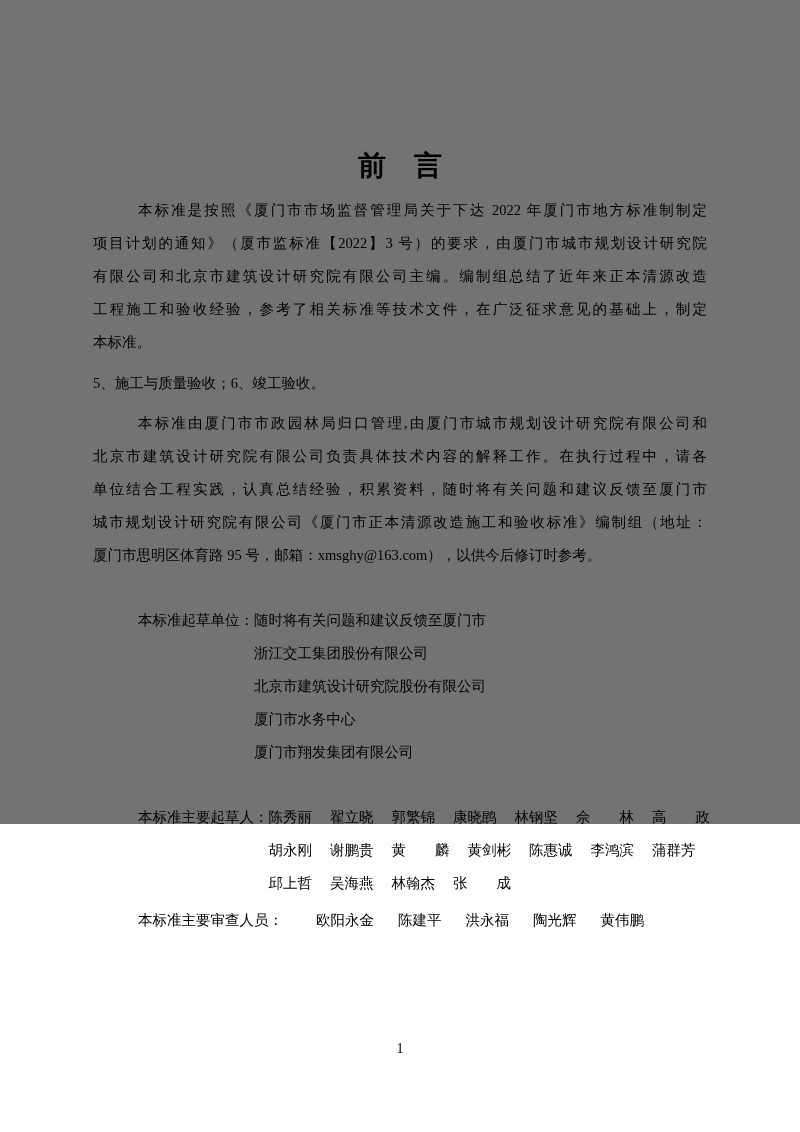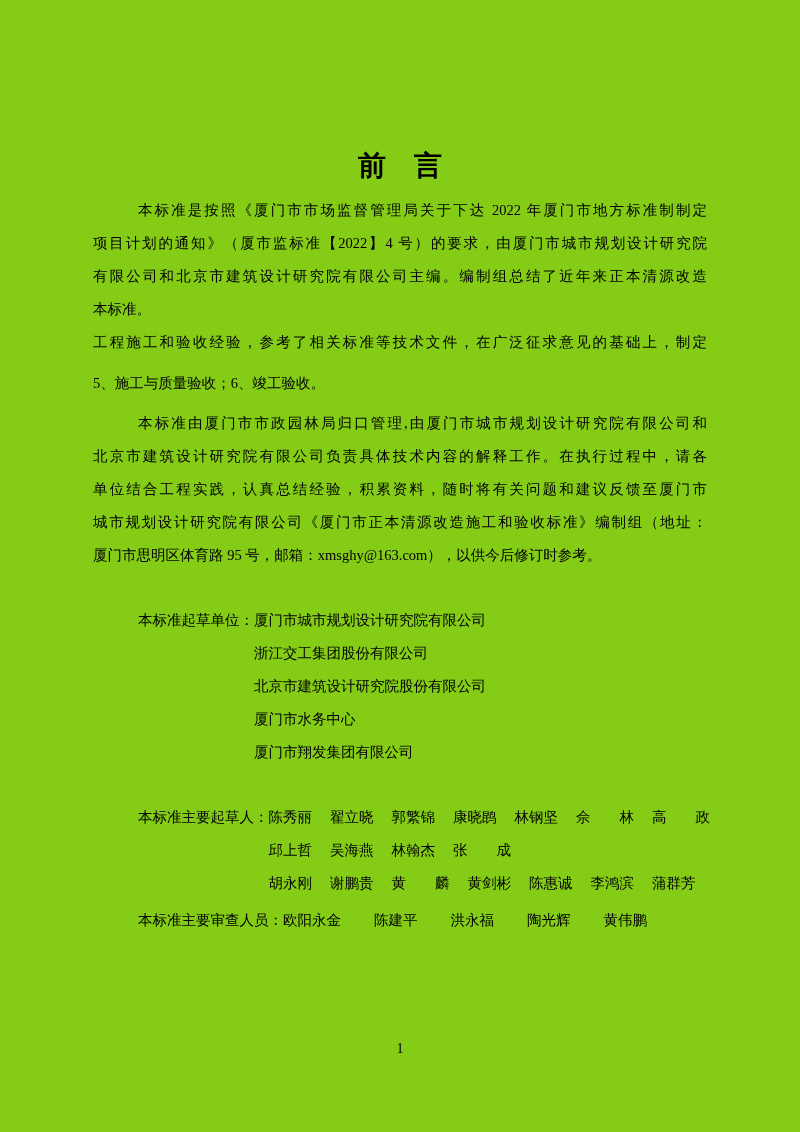--- a/index.html
+++ b/index.html
@@ -10,22 +10,22 @@
   body {
     width: 800px;
     height: 1132px;
     overflow: hidden;
     font-family: "Liberation Serif", "DejaVu Serif", serif;
     color: #000000;
   }
   .page {
     position: relative;
     width: 800px;
-    height: 1132px;
-    background: #84cc16;
+    height: 824px;
+    background: #737373;
     font-family: Liberation Serif, serif;
   }
   .content {
     position: absolute;
     left: 93px;
     top: 0;
     width: 614px;
     font-size: 14.5px;
   }
   .doc-title {
@@ -59,96 +59,96 @@
   }
   .hang-body { flex: 1; min-width: 0; }
   .unit-line { line-height: 33px; }
   .names-row {
     display: flex;
     gap: 18px;
     line-height: 33px;
   }
   .names-row span { white-space: pre; }
   .reviewers { margin-top: 4px; }
-  .reviewers .names-row { gap: 33px; }
+  .reviewers .names-row { gap: 24px; margin-left: 33px; }
   .page-number {
     position: absolute;
     left: 0;
     top: 1040px;
     width: 800px;
     text-align: center;
     font-size: 14px;
     line-height: 18px;
   }
 </style>
 </head>
 <body>
 
 <div class="page">
   <div class="content">
 
     <div class="doc-title">前　言</div>
 
     <div class="para first">
       <div class="pline indent">本标准是按照《厦门市市场监督管理局关于下达 2022 年厦门市地方标准制制定</div>
-      <div class="pline">项目计划的通知》（厦市监标准【2022】4 号）的要求，由厦门市城市规划设计研究院</div>
+      <div class="pline">项目计划的通知》（厦市监标准【2022】3 号）的要求，由厦门市城市规划设计研究院</div>
       <div class="pline">有限公司和北京市建筑设计研究院有限公司主编。编制组总结了近年来正本清源改造</div>
+      <div class="pline">工程施工和验收经验，参考了相关标准等技术文件，在广泛征求意见的基础上，制定</div>
       <div class="pline final">本标准。</div>
-      <div class="pline">工程施工和验收经验，参考了相关标准等技术文件，在广泛征求意见的基础上，制定</div>
     </div>
 
     <div class="para">
       <div class="pline final">5、施工与质量验收；6、竣工验收。</div>
     </div>
 
     <div class="para third">
       <div class="pline indent">本标准由厦门市市政园林局归口管理,由厦门市城市规划设计研究院有限公司和</div>
       <div class="pline">北京市建筑设计研究院有限公司负责具体技术内容的解释工作。在执行过程中，请各</div>
       <div class="pline">单位结合工程实践，认真总结经验，积累资料，随时将有关问题和建议反馈至厦门市</div>
       <div class="pline">城市规划设计研究院有限公司《厦门市正本清源改造施工和验收标准》编制组（地址：</div>
       <div class="pline final">厦门市思明区体育路 95 号，邮箱：xmsghy@163.com），以供今后修订时参考。</div>
     </div>
 
     <div class="hang">
       <div class="hang-label">本标准起草单位：</div>
       <div class="hang-body">
-        <div class="unit-line">厦门市城市规划设计研究院有限公司</div>
+        <div class="unit-line">随时将有关问题和建议反馈至厦门市</div>
         <div class="unit-line">浙江交工集团股份有限公司</div>
         <div class="unit-line">北京市建筑设计研究院股份有限公司</div>
         <div class="unit-line">厦门市水务中心</div>
         <div class="unit-line">厦门市翔发集团有限公司</div>
       </div>
     </div>
 
     <div class="hang">
       <div class="hang-label">本标准主要起草人：</div>
       <div class="hang-body">
         <div class="names-row">
           <span>陈秀丽</span>
           <span>翟立晓</span>
           <span>郭繁锦</span>
           <span>康晓鹍</span>
           <span>林钢坚</span>
           <span>佘　　林</span>
           <span>高　　政</span>
         </div>
         <div class="names-row">
-          <span>邱上哲</span>
-          <span>吴海燕</span>
-          <span>林翰杰</span>
-          <span>张　　成</span>
-        </div>
-        <div class="names-row">
           <span>胡永刚</span>
           <span>谢鹏贵</span>
           <span>黄　　麟</span>
           <span>黄剑彬</span>
           <span>陈惠诚</span>
           <span>李鸿滨</span>
           <span>蒲群芳</span>
+        </div>
+        <div class="names-row">
+          <span>邱上哲</span>
+          <span>吴海燕</span>
+          <span>林翰杰</span>
+          <span>张　　成</span>
         </div>
       </div>
     </div>
 
     <div class="hang reviewers">
       <div class="hang-label">本标准主要审查人员：</div>
       <div class="hang-body">
         <div class="names-row">
           <span>欧阳永金</span>
           <span>陈建平</span>

